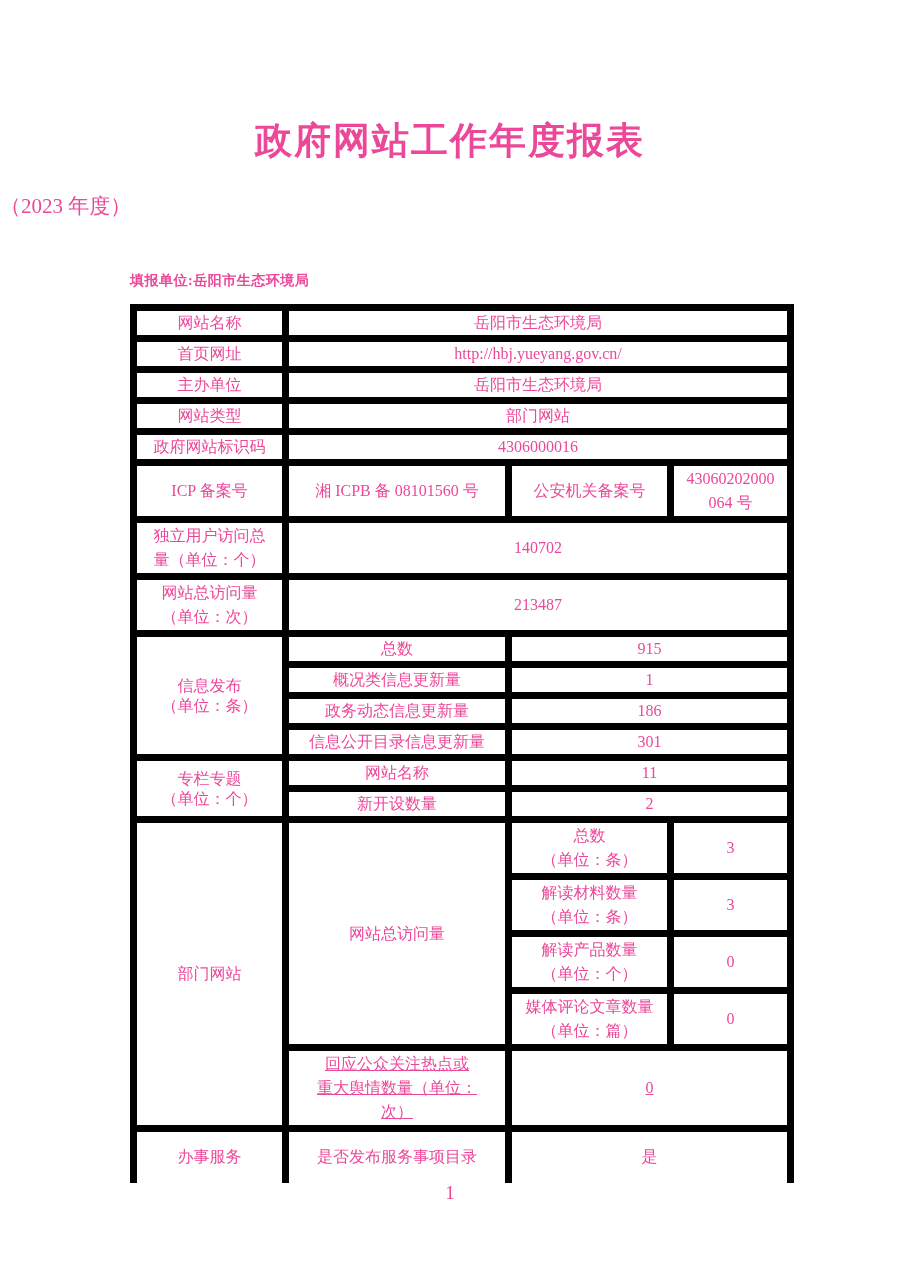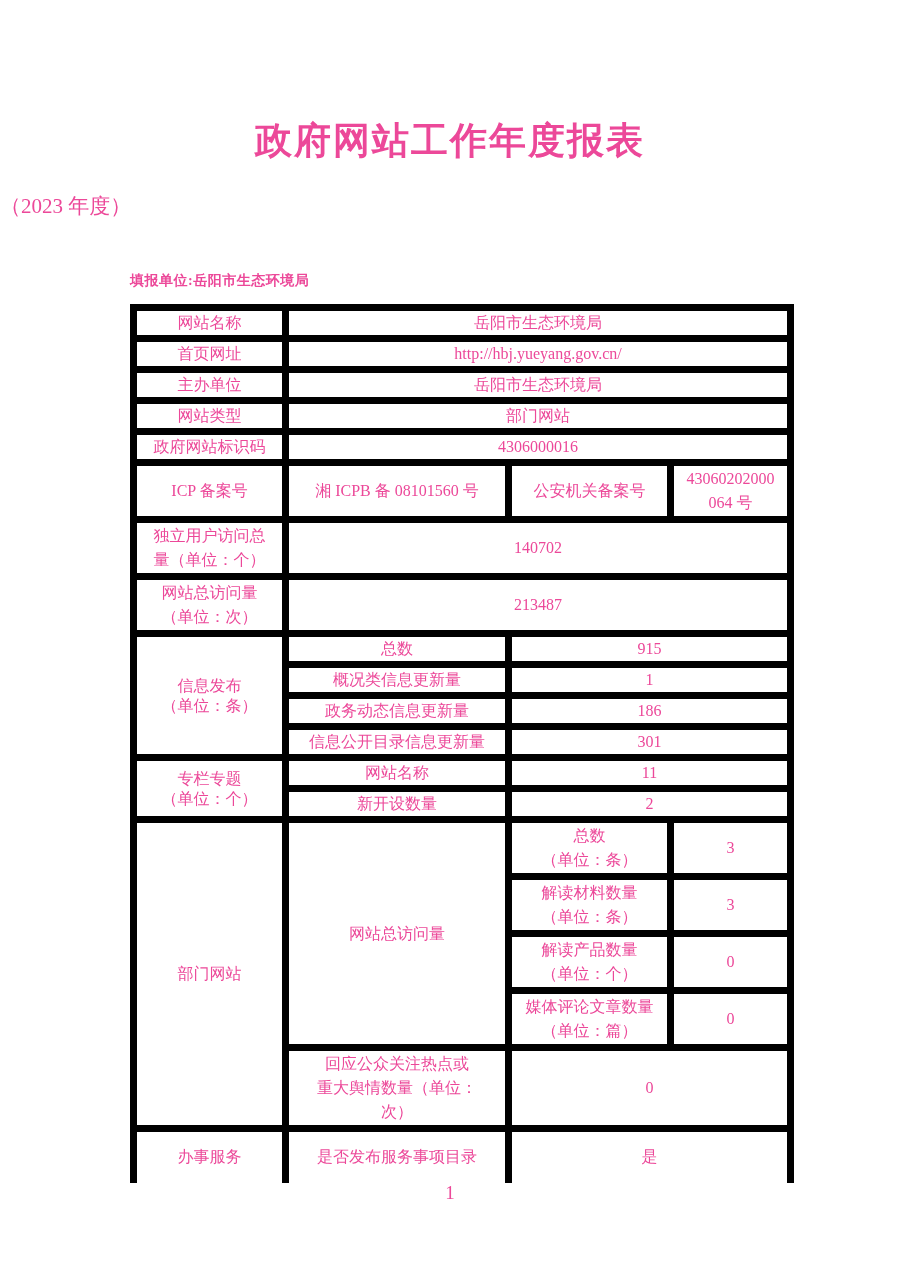--- a/index.html
+++ b/index.html
@@ -58,21 +58,21 @@
     line-height: 1.5;
     padding: 1px 3px;
     overflow: hidden;
   }
   tr.h31  td { height: 31px; line-height: 1.25; }
   tr.h56  td { height: 56px; }
   tr.h46  td { height: 46px; }
   tr.h48  td { height: 48px; }
   tr.h54  td { height: 54px; }
   tr.h51  td { height: 51px; }
-  tr.h76  td { height: 76px; }
+  tr.h76  td { height: 76px; text-decoration: underline; }
   tr.cut  td { border-bottom: none; height: 54px; margin-left: 16px; }
   td.group-services {
     vertical-align: bottom;
     padding-bottom: 6px;
   }
   .page-number {
     position: absolute;
     top: 1182px;
     left: 0;
     width: 100%;

